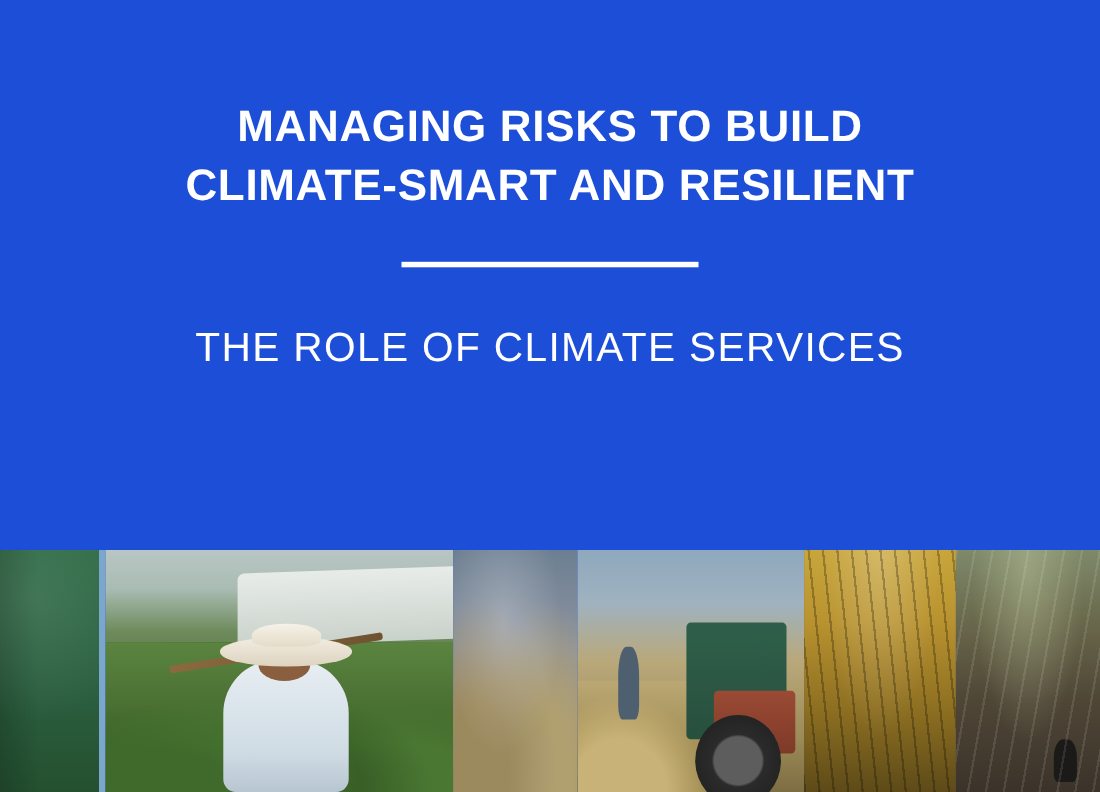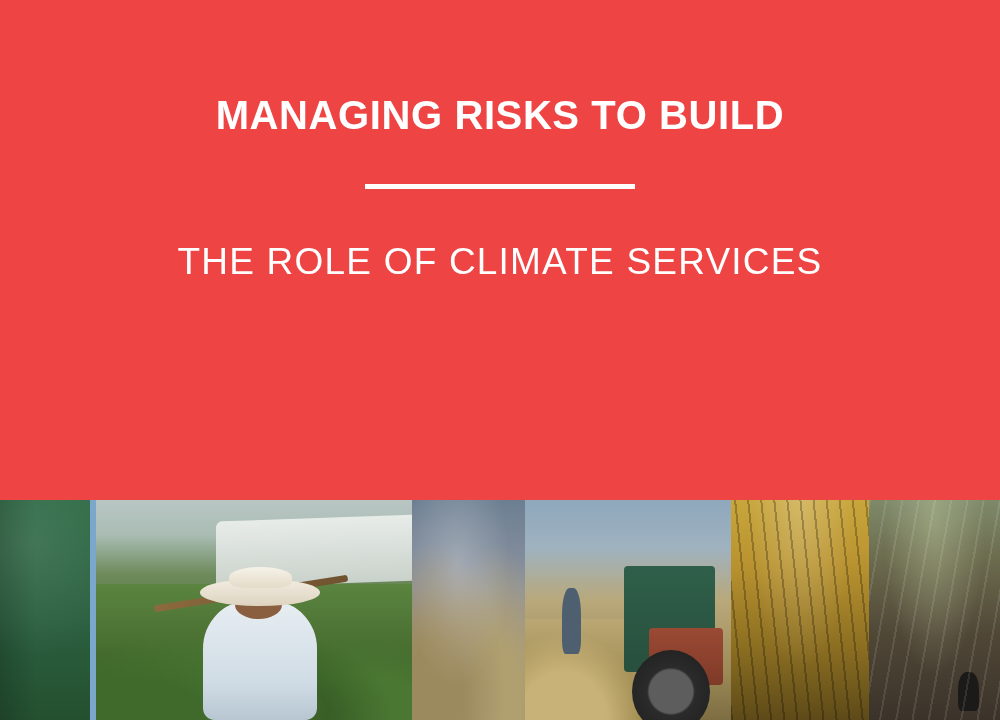--- a/index.html
+++ b/index.html
@@ -10,21 +10,21 @@
     width: 1000px;
     height: 720px;
     overflow: hidden;
     font-family: "Liberation Sans", sans-serif;
     background: #7ba7cc;
   }
   .cover {
     position: relative;
     width: 1000px;
     height: 720px;
-    background: #ef4444;
+    background: #1d4ed8;
     overflow: hidden;
   }
   .title-block {
     position: absolute;
     top: 0;
     left: 0;
     width: 1000px;
     height: 500px;
     display: flex;
     flex-direction: column;
@@ -277,20 +277,21 @@
   }
 </style>
 </head>
 <body>
 
 <div class="cover">
 
   <div class="title-block">
     <h1 class="main-title">
       <span class="line">MANAGING RISKS TO BUILD</span>
+      <span class="line">CLIMATE-SMART AND RESILIENT</span>
     </h1>
     <div class="rule"></div>
     <div class="subtitle">THE ROLE OF CLIMATE SERVICES</div>
   </div>
 
   <div class="photo-strip">
 
     <div class="photo p-green"></div>
     <div class="p-gap"></div>
 

